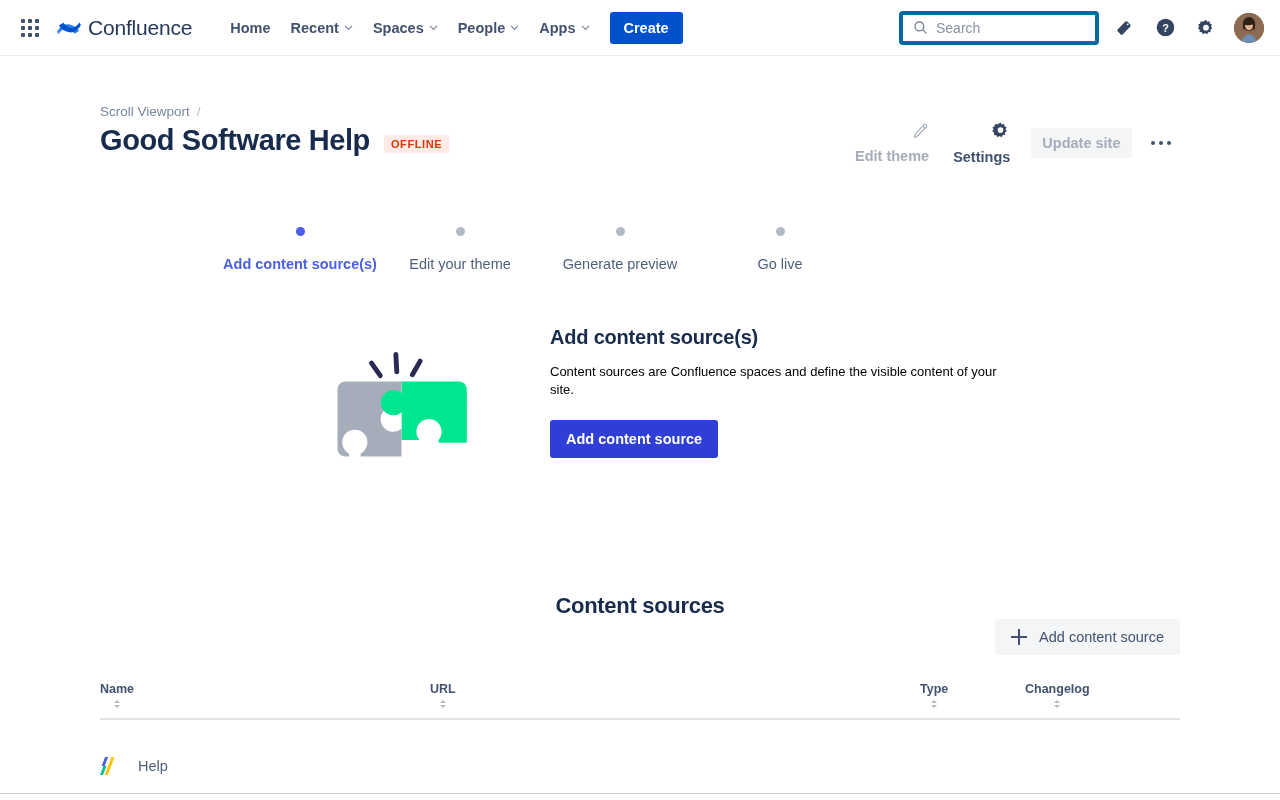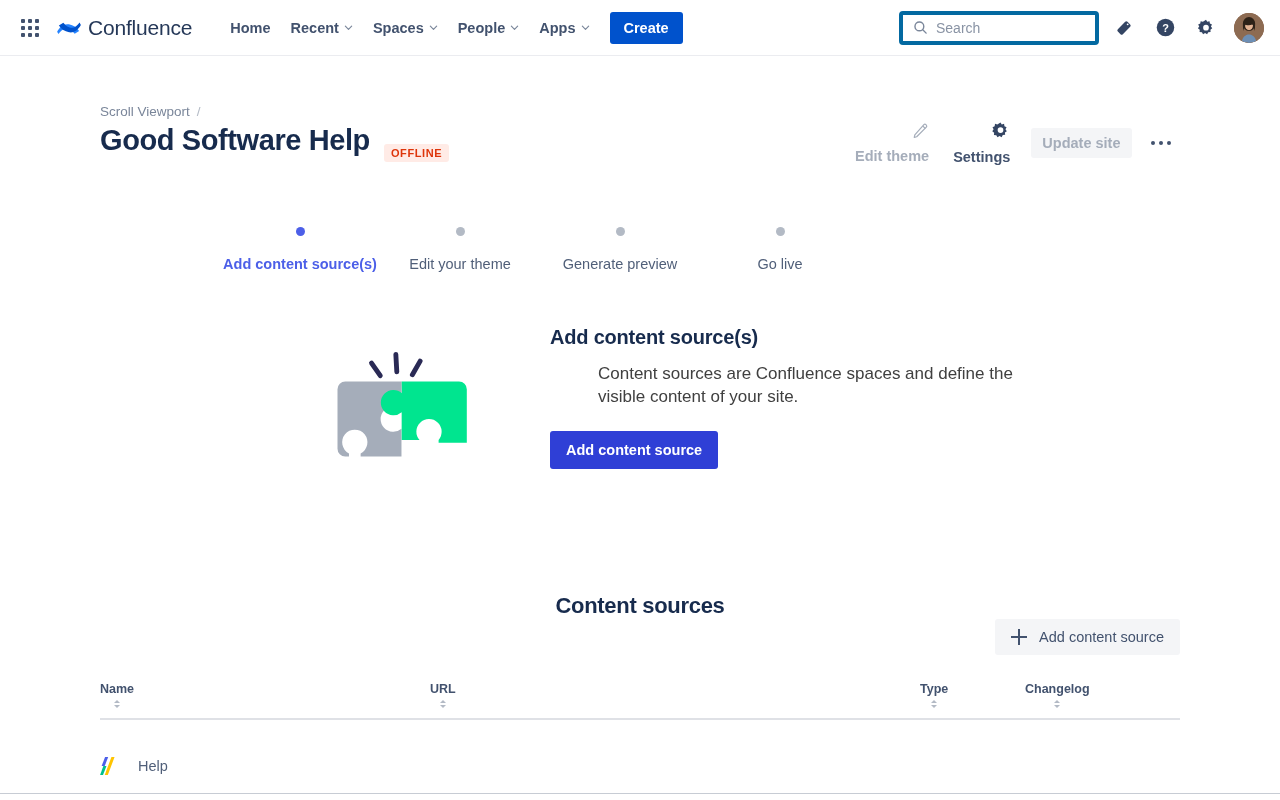--- a/index.html
+++ b/index.html
@@ -152,21 +152,21 @@
   }
   .badge-offline {
     background: #ffebe6;
     color: #de350b;
     font-size: 11px;
     font-weight: 700;
     letter-spacing: 0.6px;
     padding: 3px 7px;
     border-radius: 3px;
     position: relative;
-    top: 12px;
+    top: 3px;
   }
 
   .header-actions {
     display: flex;
     align-items: center;
     gap: 2px;
     padding-top: 10px;
   }
   .action-btn {
     display: flex; align-items: flex-end; gap: 9px;
@@ -224,26 +224,25 @@
   }
   .hero-art { width: 175px; flex: 0 0 auto; padding-top: 6px; }
   .hero-body { margin-left: 55px; padding-top: 4px; }
   .hero-title {
     font-size: 20px;
     font-weight: 700;
     color: #172b4d;
     letter-spacing: -0.2px;
   }
   .hero-desc {
-    font-size: 17px;
+    font-size: 13px;
     line-height: 1.35;
-    color: #404040;
+    color: #000000;
     margin-top: 14px;
     max-width: 460px;
-    margin-left: 48px;
   }
   .primary-btn {
     margin-top: 22px;
     background: #2f3fd6;
     color: #fff;
     border: none;
     border-radius: 3px;
     font-size: 14.5px;
     font-weight: 600;
     padding: 11px 16px;

